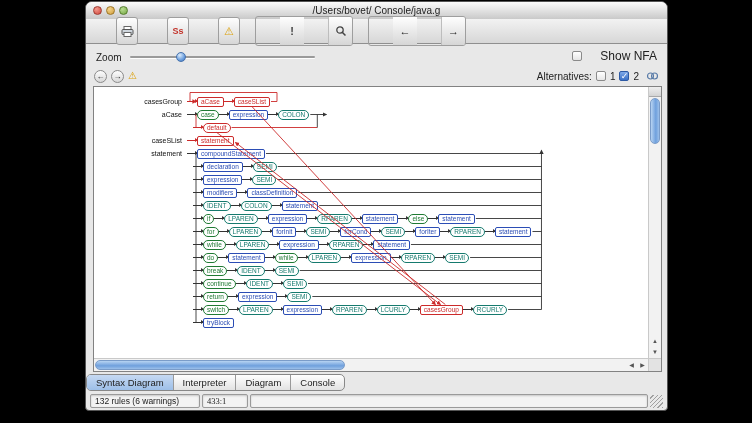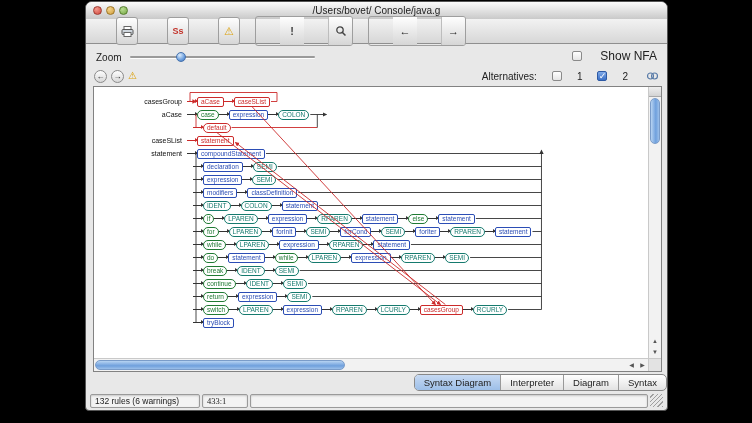--- a/index.html
+++ b/index.html
@@ -46,21 +46,21 @@
       background:linear-gradient(#ffffff,#e6e6e6);box-sizing:border-box;text-align:center;}
   .cb.checked{background:linear-gradient(#7fa9e8,#3b70c6);border-color:#2d59a4;}
   .cb .chk{font-style:normal;font-size:9px;line-height:8px;color:#fff;display:block;}
   
   .warnrow{position:absolute;left:0;top:64px;right:0;height:20px;display:flex;align-items:center;
            gap:4px;padding:0 8px;box-sizing:border-box;}
   .roundbtn{width:13px;height:13px;border-radius:50%;border:1px solid #8a8a8a;
             background:linear-gradient(#fdfdfd,#d8d8d8);font-size:8px;line-height:11px;
             text-align:center;color:#222;padding:0;}
   .warntext{font-size:9.5px;font-weight:bold;color:#111;margin-left:2px;white-space:nowrap;}
-  .alts{margin-left:auto;display:flex;align-items:center;gap:15px;font-size:10px;color:#222;}
+  .alts{margin-left:auto;display:flex;align-items:center;gap:4px;font-size:10px;color:#222;}
   .linkbtn{border:none;background:none;padding:0 0 0 3px;display:flex;align-items:center;}
   
   .canvas{position:absolute;left:7px;top:84px;width:569px;height:286px;background:#fff;
           border:1px solid #828282;box-sizing:border-box;}
   .dcontent{position:absolute;left:0;top:0;right:13px;bottom:13px;overflow:hidden;
             padding:8px 0 0 4px;box-sizing:border-box;}
   #overlay{position:absolute;left:0;top:0;width:calc(100% - 13px);height:calc(100% - 13px);
            pointer-events:none;z-index:5;}
   .drow{display:flex;align-items:center;height:13px;}
   .dlabel{flex:0 0 84px;text-align:right;padding-right:5px;font-size:7px;color:#111;white-space:nowrap;}
@@ -90,29 +90,29 @@
        border-top:1px solid #c9c9c9;box-sizing:border-box;}
   .hthumb{position:absolute;left:1px;top:1px;bottom:1px;width:250px;border-radius:6px;
           background:linear-gradient(#b7d3f2,#6fa0dd 60%,#9cc0ea);border:1px solid #7a9cc9;
           box-sizing:border-box;}
   .harrows{position:absolute;right:0;top:0;bottom:0;display:flex;}
   .harrows .sarr{width:11px;height:12px;line-height:12px;}
   .sbcorner{position:absolute;right:0;bottom:0;width:13px;height:13px;background:#e3e3e3;
             border-left:1px solid #c9c9c9;border-top:1px solid #c9c9c9;box-sizing:border-box;}
   
   .tabsrow{position:absolute;left:0;top:370px;right:0;height:20px;display:flex;
-           justify-content:flex-end;align-items:center;}
+           justify-content:flex-start;align-items:center;}
   .tabs{display:flex;border:1px solid #888;border-radius:5px;overflow:hidden;
         background:linear-gradient(#ffffff,#e2e2e2);}
   .tab{border:none;border-left:1px solid #999;background:none;font-size:9.5px;color:#222;
        padding:2px 9px;font-family:inherit;}
   .tab:first-child{border-left:none;}
   .tab.selected{background:linear-gradient(#c6d9f2,#9dbfe8);}
   
-  .statusbar{position:absolute;left:0;top:390px;right:0;bottom:0;display:flex;
+  .statusbar{position:absolute;left:0;top:390px;right:0;bottom:0;display:flex;align-items:center;
              gap:2px;padding:2px 4px;box-sizing:border-box;}
   .sfield{height:14px;border:1px solid #9a9a9a;border-radius:2px;background:#f3f3f3;
           box-shadow:inset 0 1px 2px rgba(0,0,0,.18);font-size:8.5px;line-height:13px;
           padding:0 4px;color:#222;box-sizing:border-box;white-space:nowrap;overflow:hidden;}
   .f1{flex:0 0 110px;}
   .f2{flex:0 0 46px;font-family:Liberation Serif, serif;}
   .f3{flex:1;}
   .grip{width:13px;height:13px;background:repeating-linear-gradient(135deg,transparent 0 2px,#9f9f9f 2px 3px);}
 </style>
 </head>
@@ -565,21 +565,21 @@
       </div>
     </div>
     <div class="sbcorner"></div>
   </div>
 
   <div class="tabsrow">
     <div class="tabs">
       <button class="tab selected">Syntax Diagram</button>
       <button class="tab">Interpreter</button>
       <button class="tab">Diagram</button>
-      <button class="tab">Syntax</button>
+      <button class="tab">Console</button>
     </div>
   </div>
 
   <div class="statusbar">
     <div class="sfield f1">132 rules (6 warnings)</div>
     <div class="sfield f2">433:1</div>
     <div class="sfield f3"></div>
     <div class="grip"></div>
   </div>
 

